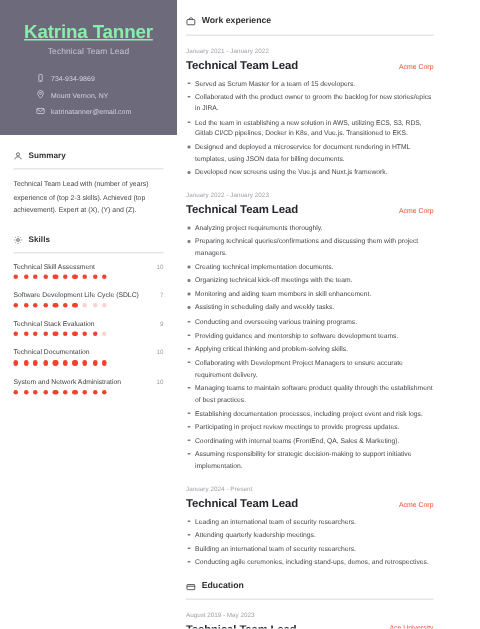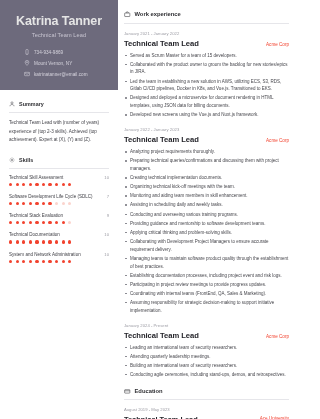--- a/index.html
+++ b/index.html
@@ -12,25 +12,26 @@
   .page { display: flex; width: 297px; height: 419px; background: #fff; }
 
   
   .sidebar { width: 118px; height: 419px; background: #ffffff; flex: 0 0 118px; }
   .sb-header {
     background: #6d6a7c;
     padding: 14px 9px 13px 9px;
     text-align: center;
   }
   .sb-name {
-    color: #e5e5e5;
+    color: #86efac;
     font-size: 12.5px;
     font-weight: bold;
     line-height: 1.15;
     letter-spacing: -0.1px;
+    text-decoration: underline;
   }
   .sb-title {
     color: #c9c6d2;
     font-size: 5.6px;
     margin-top: 4px;
     letter-spacing: 0.1px;
   }
   .sb-contacts { margin-top: 11px; display: flex; flex-direction: column; gap: 5px; align-items: flex-start; padding-left: 15px; }
   .sb-contact { display: flex; align-items: center; gap: 4px; }
   .sb-contact .ic { width: 6px; height: 6px; flex: 0 0 6px; display: block; }

